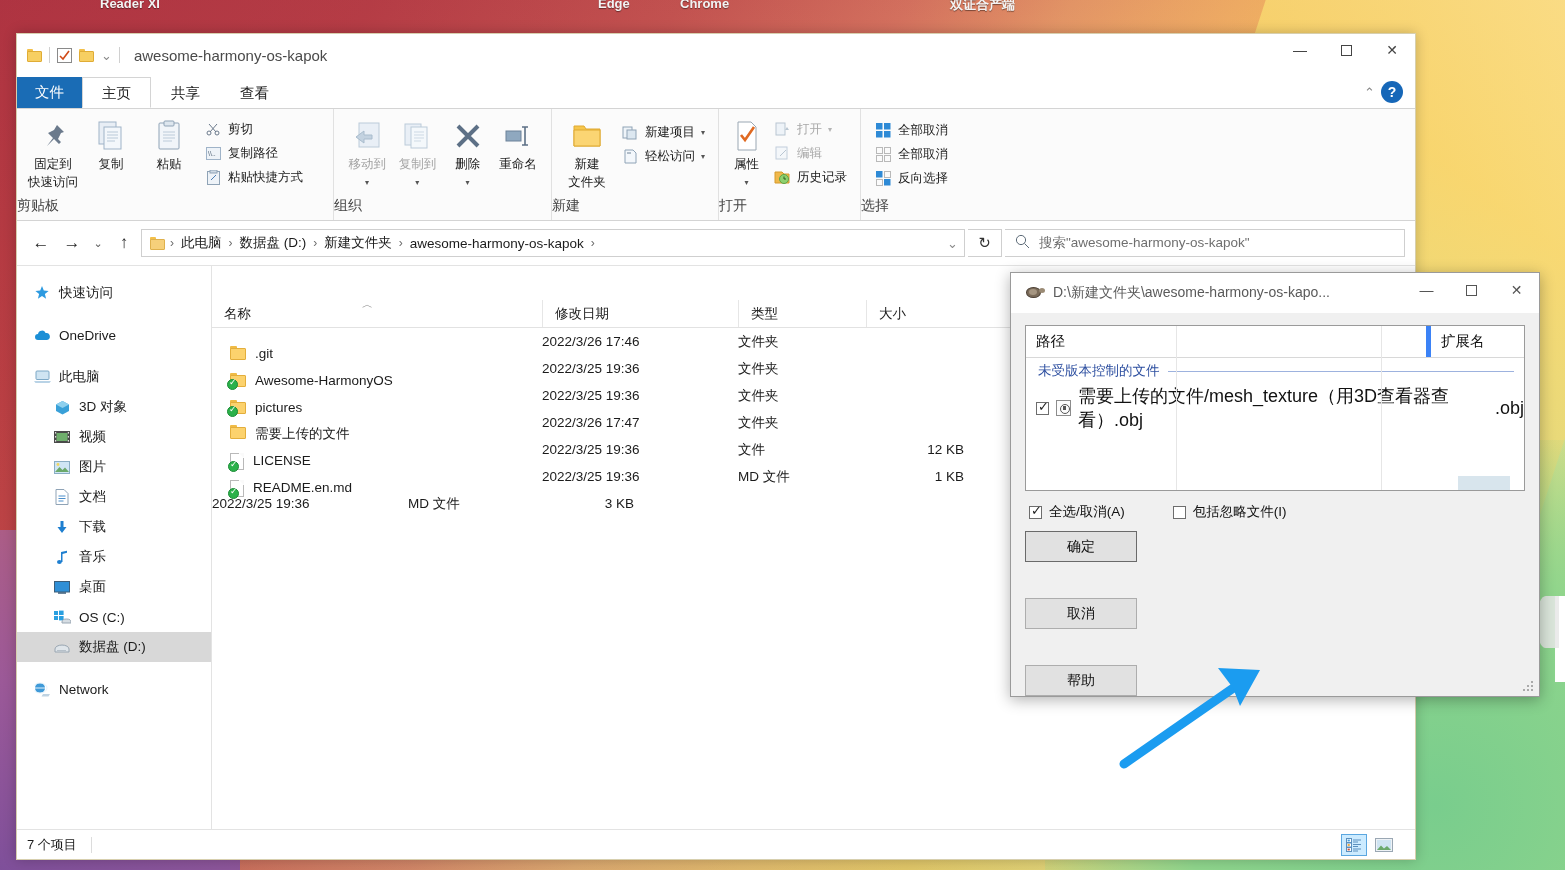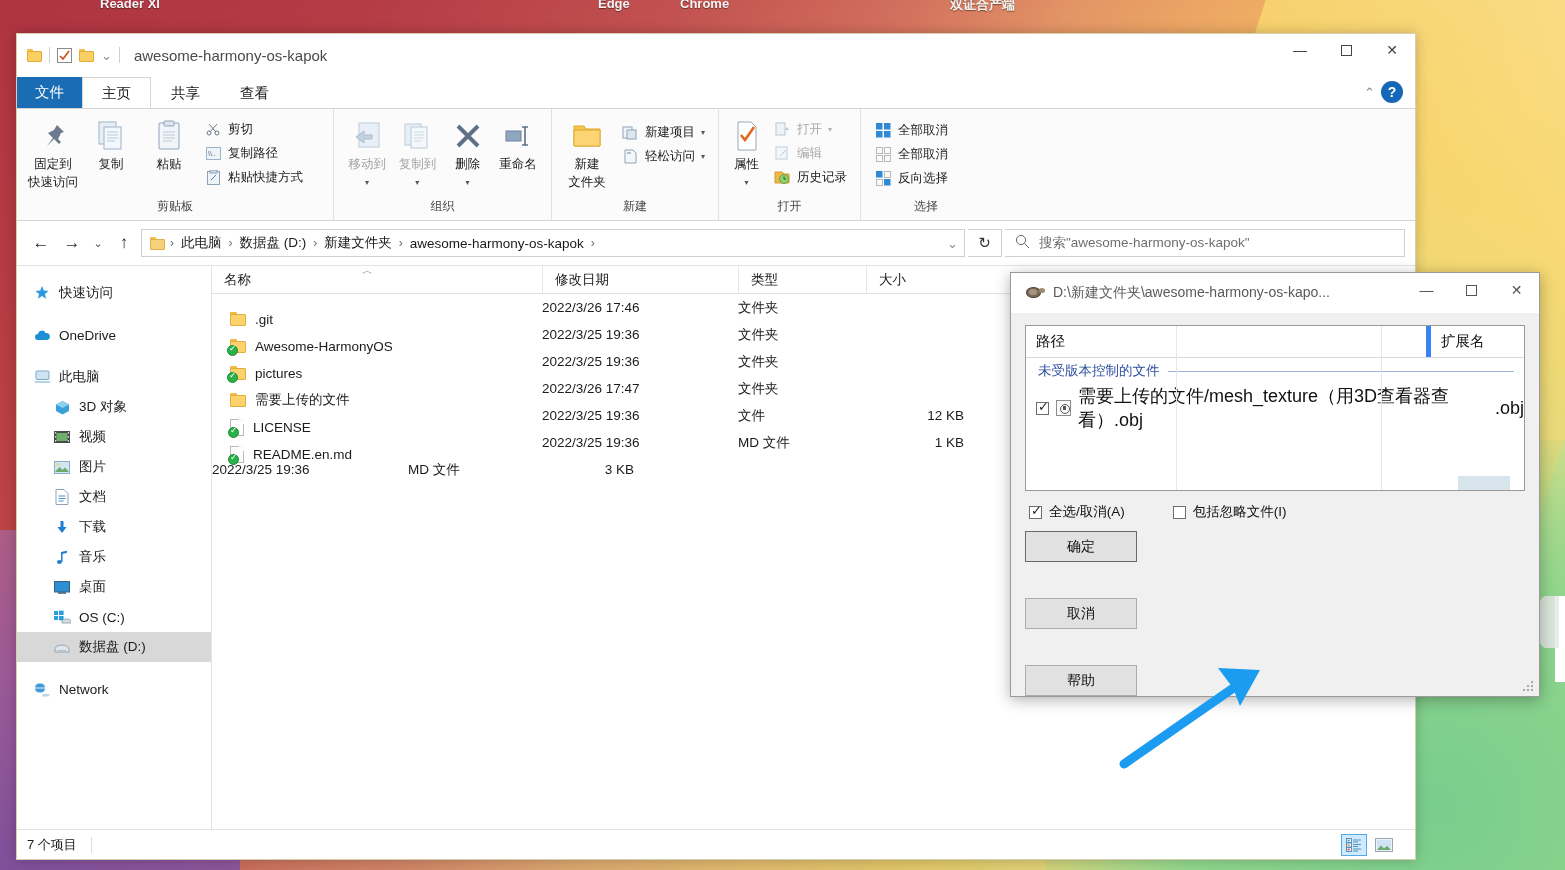--- a/index.html
+++ b/index.html
@@ -102,21 +102,21 @@
     font-size:14px; font-weight:bold; display:flex; align-items:center; justify-content:center;
   }
 
   
   .ribbon {
     height:113px; border-top:1px solid #d4d4d4; border-bottom:1px solid #d4d4d4;
     background:#fbfbfb; display:flex; flex:0 0 auto; overflow:hidden;
   }
   .rgroup { display:flex; flex-direction:column; border-right:1px solid #e1e1e1; padding:5px 0 0; }
   .rgroup .items { flex:1; display:flex; align-items:flex-start; padding:0 8px; gap:2px; }
-  .rgroup .gname { text-align:center; font-size:12px; color:#444; padding-bottom:5px; }
+  .rgroup .gname { font-size:14px; color:#444; padding-bottom:5px; }
   .bigbtn {
     width:56px; display:flex; flex-direction:column; align-items:center; gap:3px;
     padding:4px 2px; font-size:12.5px; color:#1a1a1a; text-align:center; line-height:15px;
   }
   .bigbtn .gl { height:36px; display:flex; align-items:center; justify-content:center; }
   .smallcol { display:flex; flex-direction:column; padding-top:3px; }
   .smallbtn {
     display:flex; align-items:center; gap:6px; padding:3px 5px; font-size:12.5px; color:#1a1a1a;
     white-space:nowrap;
   }
@@ -148,28 +148,28 @@
   .body { flex:1; display:flex; min-height:0; border-top:1px solid #e3e3e3; }
   .sidebar { width:195px; border-right:1px solid #e3e3e3; padding-top:12px; overflow:hidden; }
   .sitem { height:30px; display:flex; align-items:center; gap:8px; padding-left:16px; font-size:13.5px; color:#1b1b1b; }
   .sitem.indent { padding-left:36px; }
   .sitem.sel { background:#d8d8d8; }
   .sitem .ico { width:18px; height:18px; display:flex; align-items:center; justify-content:center; font-size:14px; }
   .gap { height:12px; }
 
   
   .filepane { flex:1; display:flex; flex-direction:column; min-width:0; }
-  .colhead { height:28px; display:flex; align-items:center; border-bottom:1px solid #e2e2e2; position:relative; }
+  .colhead { height:28px; display:flex; align-items:center; border-bottom:1px solid #e2e2e2; position:relative;margin-top:34px; }
   .colhead .ch { font-size:13.5px; color:#1b1b1b; padding-left:12px; border-left:1px solid #e6e6e6; height:100%;
                  display:flex; align-items:center; }
   .colhead .ch:first-child { border-left:none; }
   .sortmark { position:absolute; left:150px; top:-3px; font-size:11px; color:#888; }
   .rows { flex:1; }
   .frow { height:27px; display:flex; align-items:center; font-size:13.5px; color:#1b1b1b; }
-  .fname { display:flex; align-items:center; gap:9px; padding-left:18px;margin-top:23px; }
+  .fname { display:flex; gap:9px; padding-left:18px;margin-top:23px; }
   .fsize { text-align:right; padding-right:22px; }
   .statusbar { height:30px; border-top:1px solid #e3e3e3; display:flex; align-items:center;
                padding:0 10px; font-size:13px; color:#1b1b1b; }
   .statusbar .divider { width:1px; height:16px; background:#dcdcdc; margin-left:14px; }
   .viewbtns { margin-left:auto; display:flex; gap:4px; padding-right:8px; }
   .vbtn { width:26px; height:22px; display:flex; align-items:center; justify-content:center;
           border:1px solid transparent; }
   .vbtn.active { border-color:#5ba7e0; background:#ccebff; }
 
   

